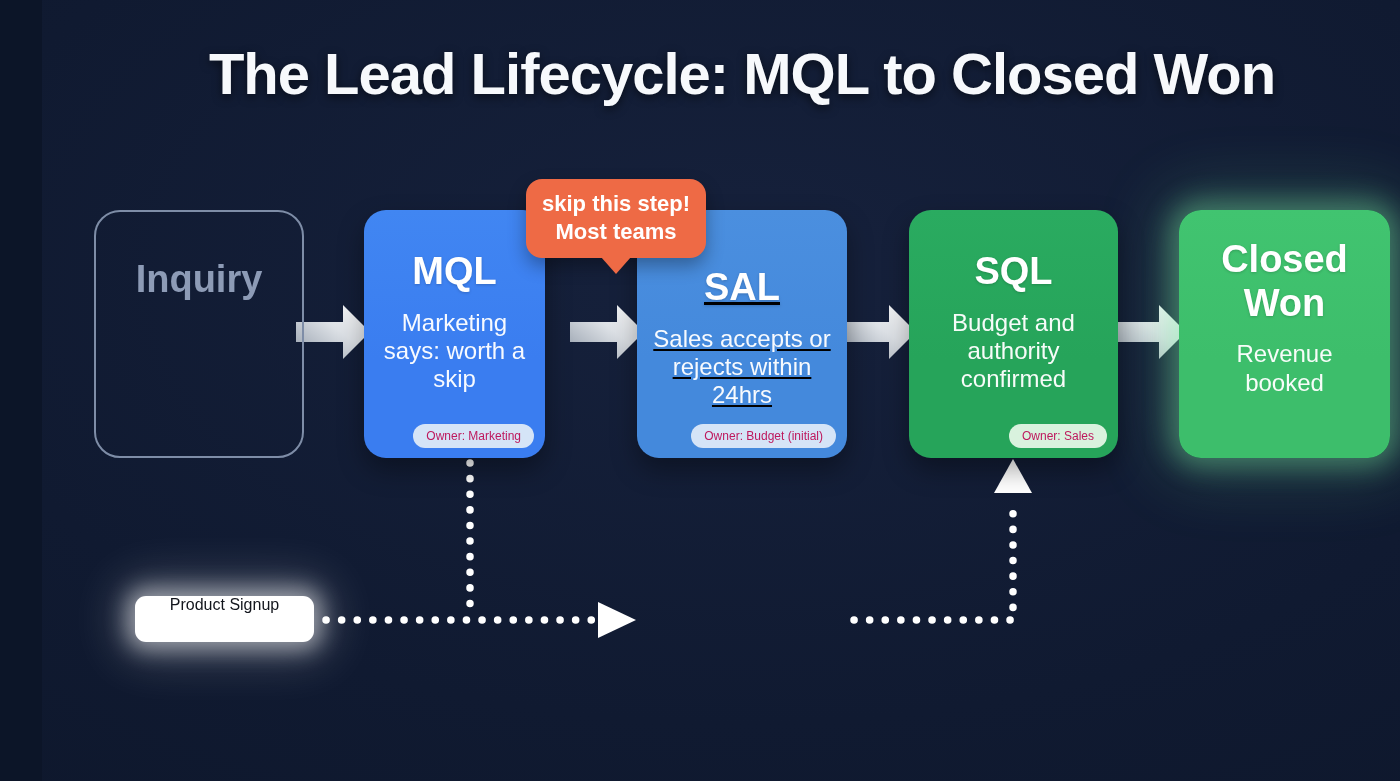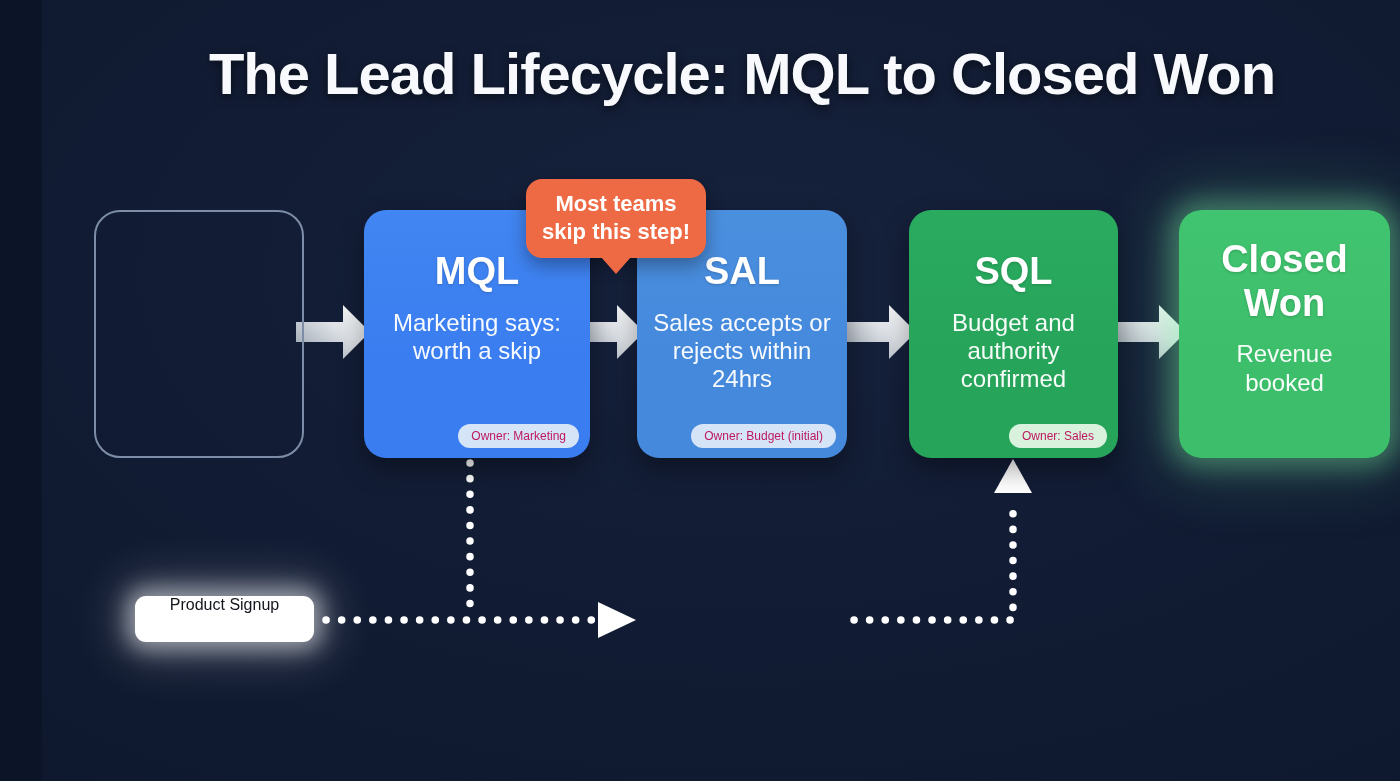--- a/index.html
+++ b/index.html
@@ -69,22 +69,22 @@
   .stage-inquiry {
     left: 52px; width: 210px;
     background: transparent;
     border: 2.5px solid #7e8da7;
     border-radius: 26px;
     box-shadow: none;
     padding-top: 46px;
   }
   .stage-inquiry .stage-title { color: #8d9bb6; text-shadow: none; }
   .stage-inquiry .stage-desc { color: #edf1f8; }
-  .stage-mql  { left: 322px; width: 226px; background: linear-gradient(180deg, #4186f2 0%, #3a7df0 60%); padding-top: 40px; }
-  .stage-sal  { left: 595px; width: 210px; background: linear-gradient(180deg, #4b8fdf 0%, #4489dc 60%); padding-top: 40px; }
+  .stage-mql  { left: 322px; width: 181px; background: linear-gradient(180deg, #4186f2 0%, #3a7df0 60%); padding-top: 40px; }
+  .stage-sal  { left: 595px; width: 210px; background: linear-gradient(180deg, #4b8fdf 0%, #4489dc 60%); padding-top: 56px; text-decoration: underline; }
   .stage-sql  { left: 867px; width: 209px; background: linear-gradient(180deg, #2aab60 0%, #26a45a 60%); padding-top: 40px; }
   .stage-sql .owner-badge { background: #d9f2de; }
   .stage-closed {
     left: 1137px; width: 211px;
     background: linear-gradient(180deg, #41c470 0%, #3dbe6b 60%);
     padding-top: 28px;
     box-shadow: 0 0 26px 10px rgba(120,235,160,0.38), 0 0 64px 24px rgba(120,235,160,0.16);
   }
   .stage-closed .stage-desc { max-width: 132px; margin: 0 auto; }
   .stage-pql {
@@ -159,20 +159,21 @@
 
     <path d="M 428 463 L 428 611" fill="none" stroke="#ffffff" stroke-width="7.5" stroke-linecap="round" stroke-dasharray="0.1 15.5"></path>
     <path d="M 284 620 L 551 620" fill="none" stroke="#ffffff" stroke-width="7.5" stroke-linecap="round" stroke-dasharray="0.1 15.5"></path>
     <path d="M 812 620 L 971 620 L 971 503" fill="none" stroke="#ffffff" stroke-width="7.5" stroke-linecap="round" stroke-dasharray="0.1 15.5"></path>
 
     <polygon fill="#ffffff" points="556,602 594,620 556,638"></polygon>
     <polygon fill="#ffffff" points="952,493 971,459 990,493"></polygon>
   </svg>
 
   <div class="stage stage-inquiry">
+    <div class="stage-title">Inquiry</div>
   </div>
 
   <div class="stage stage-mql">
     <div class="stage-title">MQL</div>
     <div class="stage-desc">Marketing says: worth a skip</div>
     <div class="owner-badge">Owner: Marketing</div>
   </div>
 
   <div class="stage stage-sal">
     <div class="stage-title">SAL</div>
@@ -185,22 +186,22 @@
     <div class="stage-desc">Revenue booked</div>
   </div>
 
   <div class="stage stage-sql">
     <div class="stage-title">SQL</div>
     <div class="stage-desc">Budget and authority confirmed</div>
     <div class="owner-badge">Owner: Sales</div>
   </div>
 
   <div class="callout">
+    <div>skip this step!</div>
     <div>Most teams</div>
-    <div>skip this step!</div>
   </div>
 
   <div class="entry-pill">
     <span>Product Signup</span>
   </div>
 
 
 </div>
 
 </body></html>

